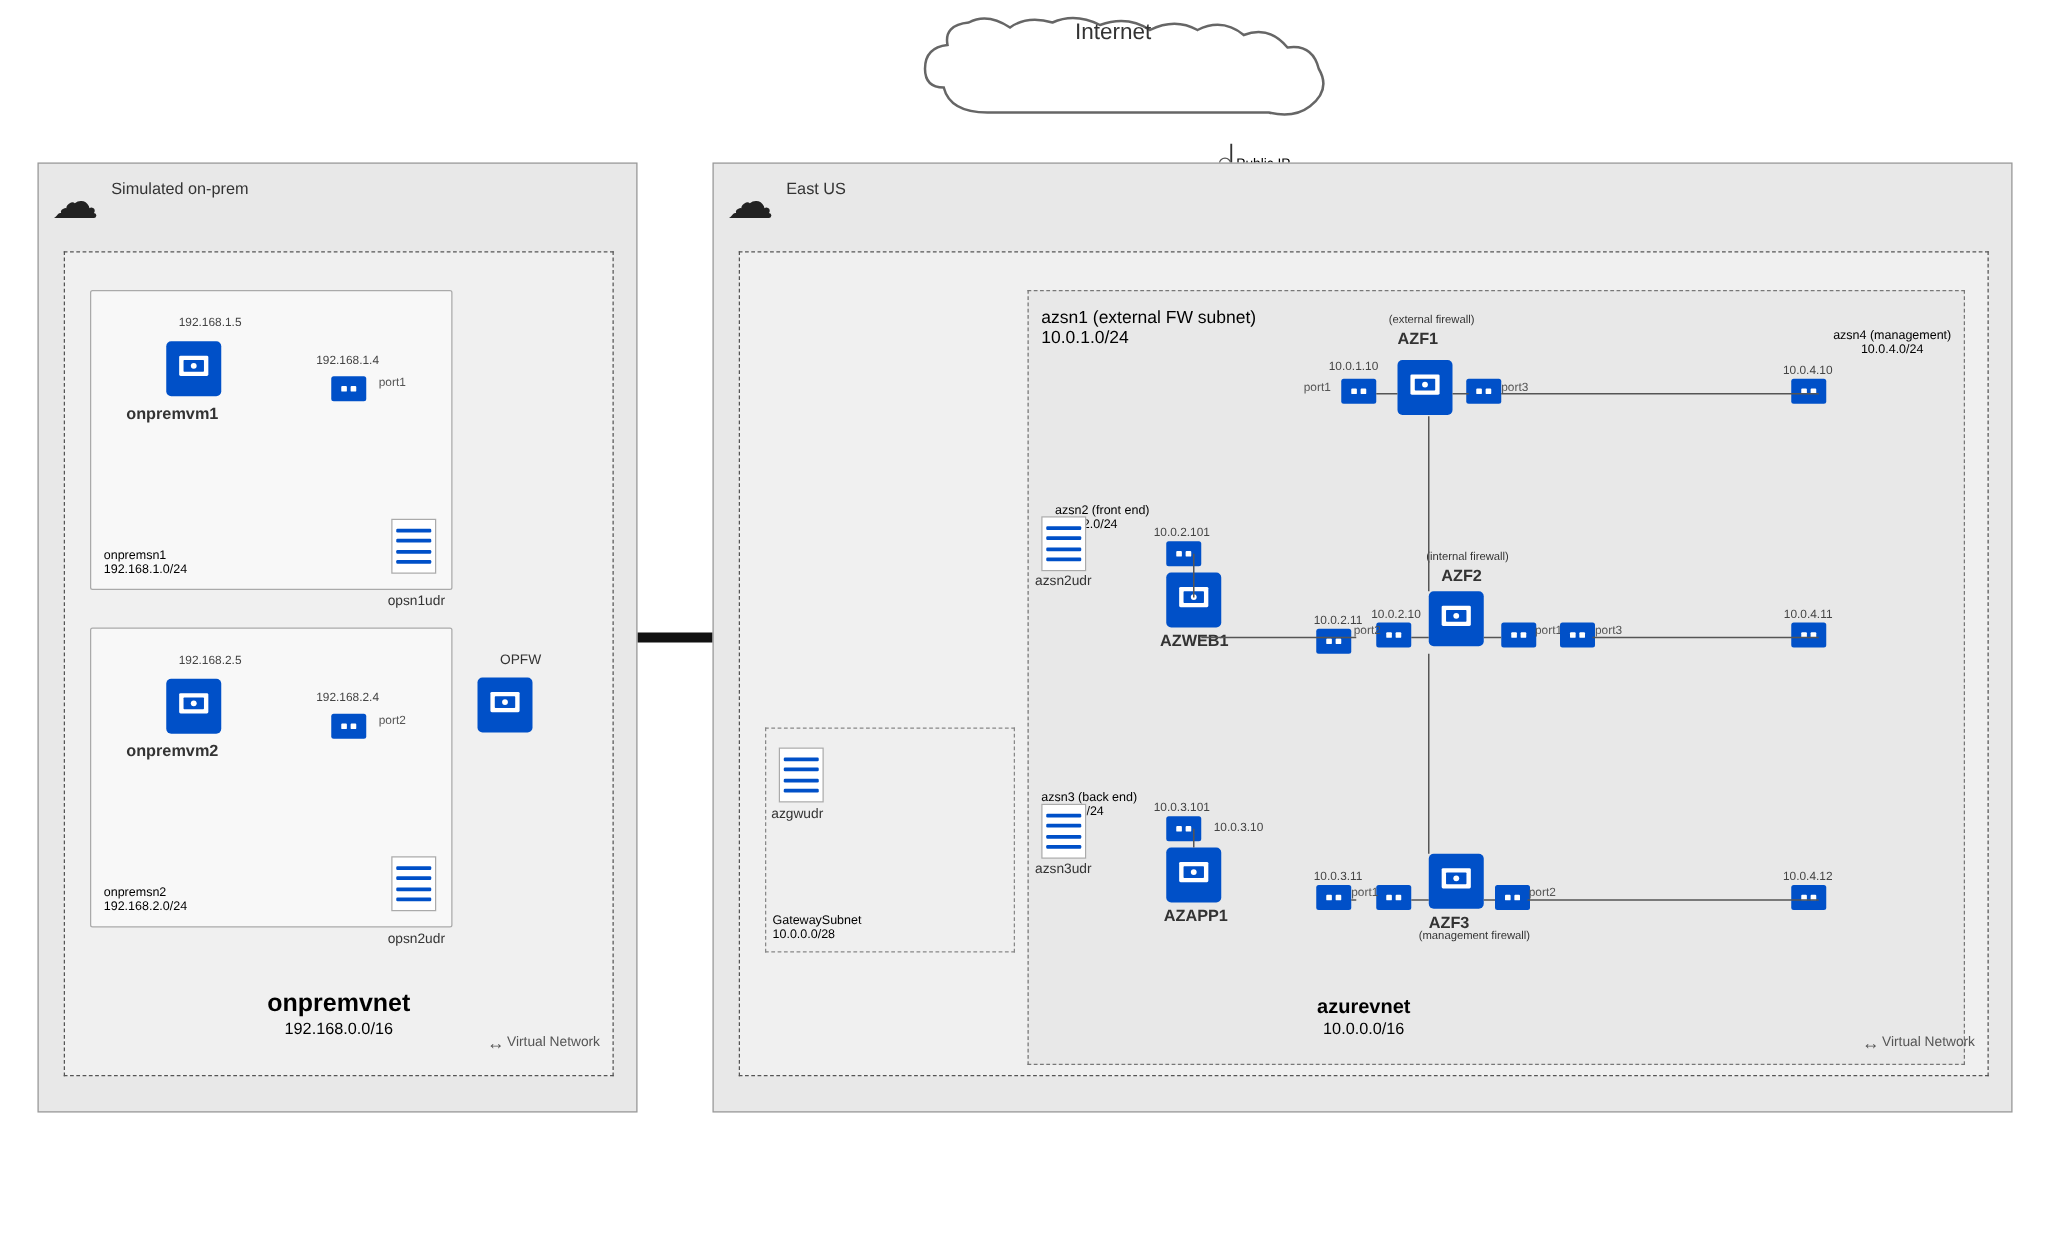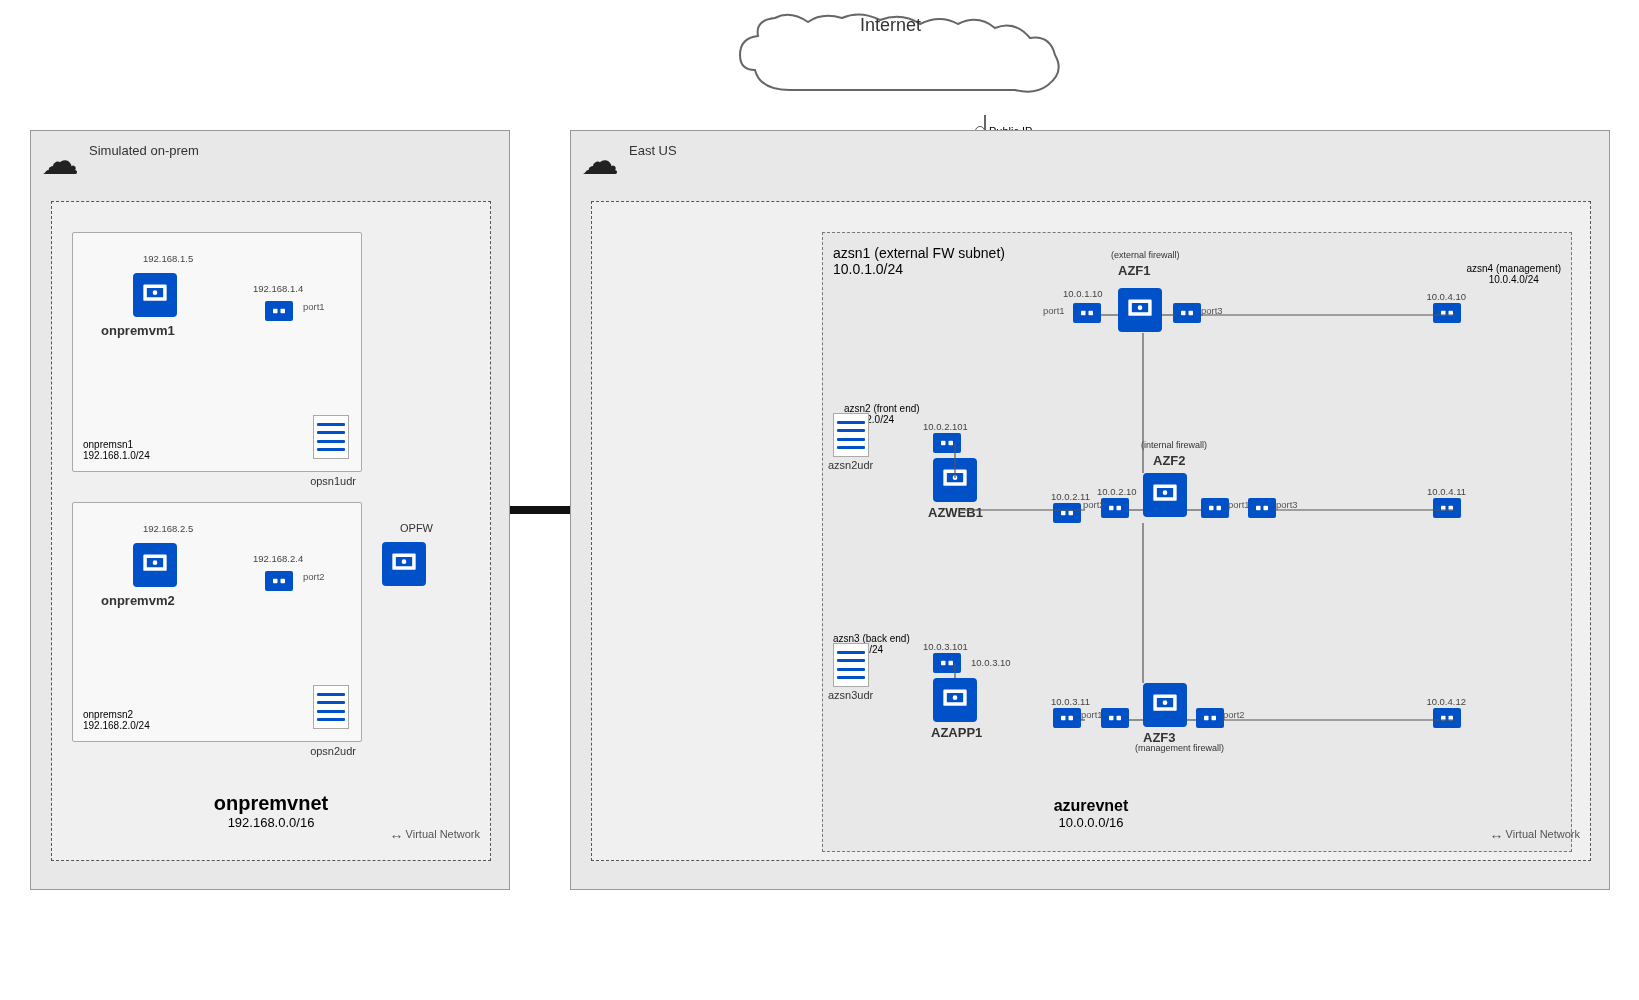--- a/index.html
+++ b/index.html
@@ -359,20 +359,37 @@
     </div>
   </div>
 
   <div class="region-azure">
 
     <div style="position:absolute; top:8px; left:10px; font-size:38px; color:#222;">☁</div>
     <div style="position:absolute; top:12px; left:58px; font-size:13px; color:#333;">East US</div>
 
     <div class="vnet-box" style="top:70px; left:20px; width:1000px; height:660px;">
 
+      <div style="position:absolute; top:380px; left:20px; width:200px; height:180px; border:1.5px dashed #888; background:#efefef;">
+
+        <div class="udr-icon" style="top:15px; left:10px;">
+          <div class="udr-icon-lines">
+            <div class="udr-icon-line"></div>
+            <div class="udr-icon-line"></div>
+            <div class="udr-icon-line"></div>
+            <div class="udr-icon-line"></div>
+          </div>
+        </div>
+        <div class="node-label" style="top:62px; left:4px;">azgwudr</div>
+
+        <div style="position:absolute; bottom:8px; left:5px; font-size:10px;">
+          <span>GatewaySubnet</span><br>
+          <span>10.0.0.0/28</span>
+        </div>
+      </div>
 
       <div style="position:absolute; top:450px; left:250px;">
         <div class="gateway-icon" style="top:0; left:0;">
           <svg width="32" height="32" viewBox="0 0 32 32" fill="white">
             <circle cx="16" cy="16" r="10" fill="none" stroke="white" stroke-width="2"></circle>
             <line x1="6" y1="16" x2="26" y2="16" stroke="white" stroke-width="2"></line>
             <line x1="16" y1="6" x2="16" y2="26" stroke="white" stroke-width="2"></line>
             <ellipse cx="16" cy="16" rx="5" ry="10" fill="none" stroke="white" stroke-width="1.5"></ellipse>
           </svg>
         </div>

